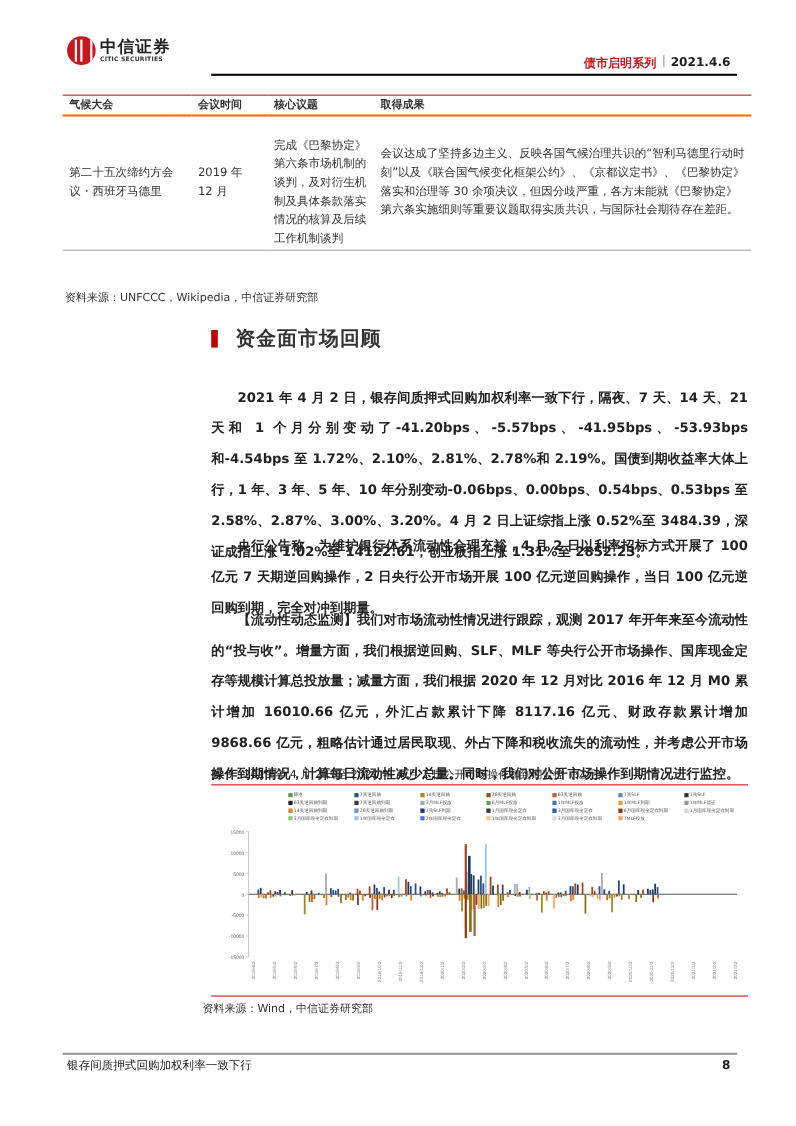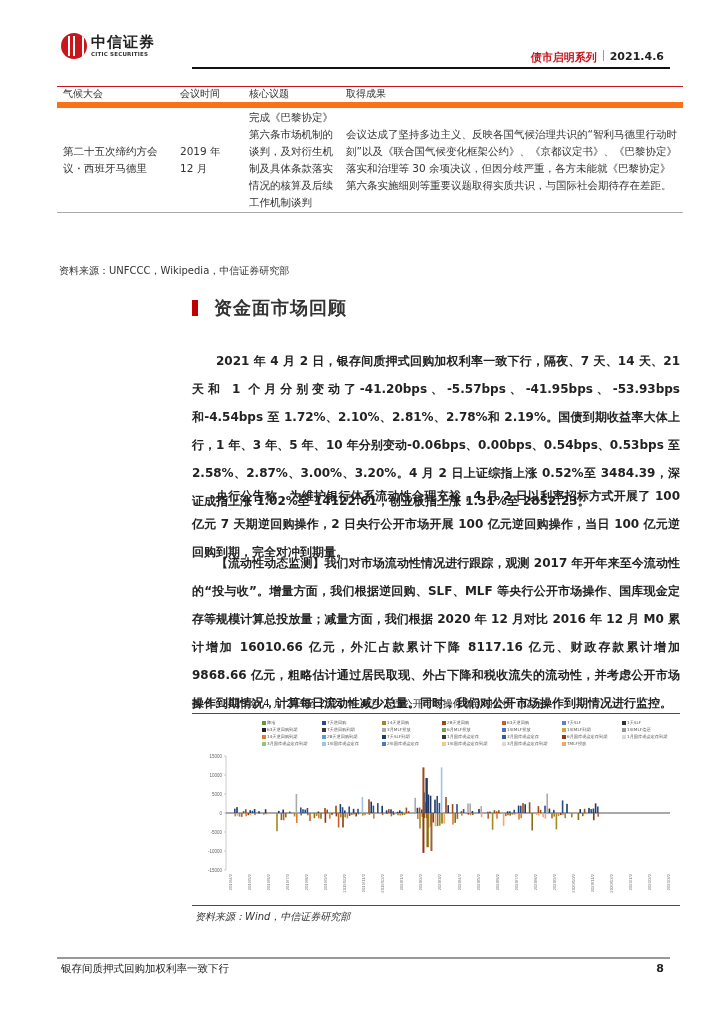--- a/index.html
+++ b/index.html
@@ -15,21 +15,21 @@
   .logo-cn { font-family: "DejaVu Serif", serif; font-size: 15px; font-weight: bold; color: #222; letter-spacing: 1px; }
   .logo-en { font-size: 5.5px; color: #333; letter-spacing: 0.2px; margin-top: 2px; font-weight: bold; }
   .header-right { position: absolute; right: 60px; top: 50px; font-size: 11px; font-weight: bold; display: flex; align-items: flex-start; }
   .series { color: #c8161d; }
   .hsep { width: 1px; height: 11px; background: #999; margin: 0 6px; }
   .hdate { color: #222; }
   .header-rule { position: absolute; left: 192px; right: 54px; top: 67px; height: 2px; background: #111; }
 
   
   .tbl { position: absolute; left: 57px; top: 86px; width: 626px; border-collapse: collapse; font-size: 10.5px; }
-  .tbl th { text-align: left; font-weight: normal; color: #333; font-size: 10px; height: 18px; border-top: 1px solid #c8161d; border-bottom: 6px solid #f97316; padding-left: 6px; }
+  .tbl th { text-align: left; font-weight: bold; color: #333; font-size: 10px; height: 18px; border-top: 1px solid #c8161d; border-bottom: 2px solid #f97316; padding-left: 6px; }
   .tbl td { padding: 3px 6px; vertical-align: middle; line-height: 17px; color: #333; border-bottom: 1px solid #aaa; }
   .tbl tr.last td { border-bottom: 1px solid #c8161d; }
   .c1 { width: 117px; } .c2 { width: 69px; } .c3 { width: 97px; }
   .src { position: absolute; font-size: 10px; color: #333; }
 
   
   .sec-bar { position: absolute; left: 192px; top: 300px; width: 6px; height: 16px; background: #c00000; }
   .sec-title { position: absolute; left: 214px; top: 296px; font-size: 18px; font-weight: bold; color: #333; letter-spacing: 1px; }
 
   
@@ -71,21 +71,21 @@
       <th class="c1">气候大会</th>
       <th class="c2">会议时间</th>
       <th class="c3">核心议题</th>
       <th>取得成果</th>
     </tr>
   </thead>
   <tbody>
     <tr>
       <td>第二十五次缔约方会议・西班牙马德里</td>
       <td>2019 年 12 月</td>
-      <td style="padding-top:1px;padding-bottom:1px;font-family:Liberation Serif, serif;">完成《巴黎协定》第六条市场机制的谈判，及对衍生机制及具体条款落实情况的核算及后续工作机制谈判</td>
+      <td style="padding-top:18px;padding-bottom:1px;font-family:Liberation Serif, serif;">完成《巴黎协定》第六条市场机制的谈判，及对衍生机制及具体条款落实情况的核算及后续工作机制谈判</td>
       <td>会议达成了坚持多边主义、反映各国气候治理共识的“智利马德里行动时刻”以及《联合国气候变化框架公约》、《京都议定书》、《巴黎协定》落实和治理等 30 余项决议，但因分歧严重，各方未能就《巴黎协定》第六条实施细则等重要议题取得实质共识，与国际社会期待存在差距。</td>
     </tr>
   </tbody>
 </table>
 <div class="src" style="left:59px; top:264px;">资料来源：UNFCCC，Wikipedia，中信证券研究部</div>
 
 <div class="sec-bar"></div>
 <div class="sec-title">资金面市场回顾</div>
 
 <p class="para" style="top:347px;">2021 年 4 月 2 日，银存间质押式回购加权利率一致下行，隔夜、7 天、14 天、21 天和 1 个月分别变动了-41.20bps、-5.57bps、-41.95bps、-53.93bps 和-4.54bps 至 1.72%、2.10%、2.81%、2.78%和 2.19%。国债到期收益率大体上行，1 年、3 年、5 年、10 年分别变动-0.06bps、0.00bps、0.54bps、0.53bps 至 2.58%、2.87%、3.00%、3.20%。4 月 2 日上证综指上涨 0.52%至 3484.39，深证成指上涨 1.02%至 14122.61，创业板指上涨 1.31%至 2852.23。</p>
@@ -439,17 +439,17 @@
     <rect x="402.7999999999987" y="53.38236322016461" width="1.6" height="9.617636779835387" fill="#1f3864"></rect>
     <rect x="404.9999999999987" y="56.503315860768176" width="1.6" height="6.496684139231824" fill="#2b4c8c"></rect>
     <rect x="405.39999999999867" y="63" width="1.6" height="3.728478292181066" fill="#c06030"></rect>
     <rect x="230.43478260869566" y="17.4" width="2" height="45.6" fill="#9c4a1a"></rect>
     <rect x="233.43478260869566" y="28.04" width="2.4" height="34.96" fill="#1f3864"></rect>
     <rect x="230.43478260869566" y="63" width="2" height="39.89999999999999" fill="#8b3a10"></rect>
     <rect x="234.43478260869566" y="63" width="2.4" height="34.2" fill="#8a7015"></rect>
     <rect x="238.43478260869566" y="63" width="2" height="38" fill="#a0603a"></rect>
   </svg>
 <div class="fig-rule" style="top:905px;"></div>
-<div class="src" style="left:195px; top:910px;font-style:italic;">资料来源：Wind，中信证券研究部</div>
+<div class="src" style="left:184px; top:910px;">资料来源：Wind，中信证券研究部</div>
 
 <div class="foot-rule"></div>
 <div class="foot-left">银存间质押式回购加权利率一致下行</div>
 <div class="foot-page">8</div>
 
 </body></html>

